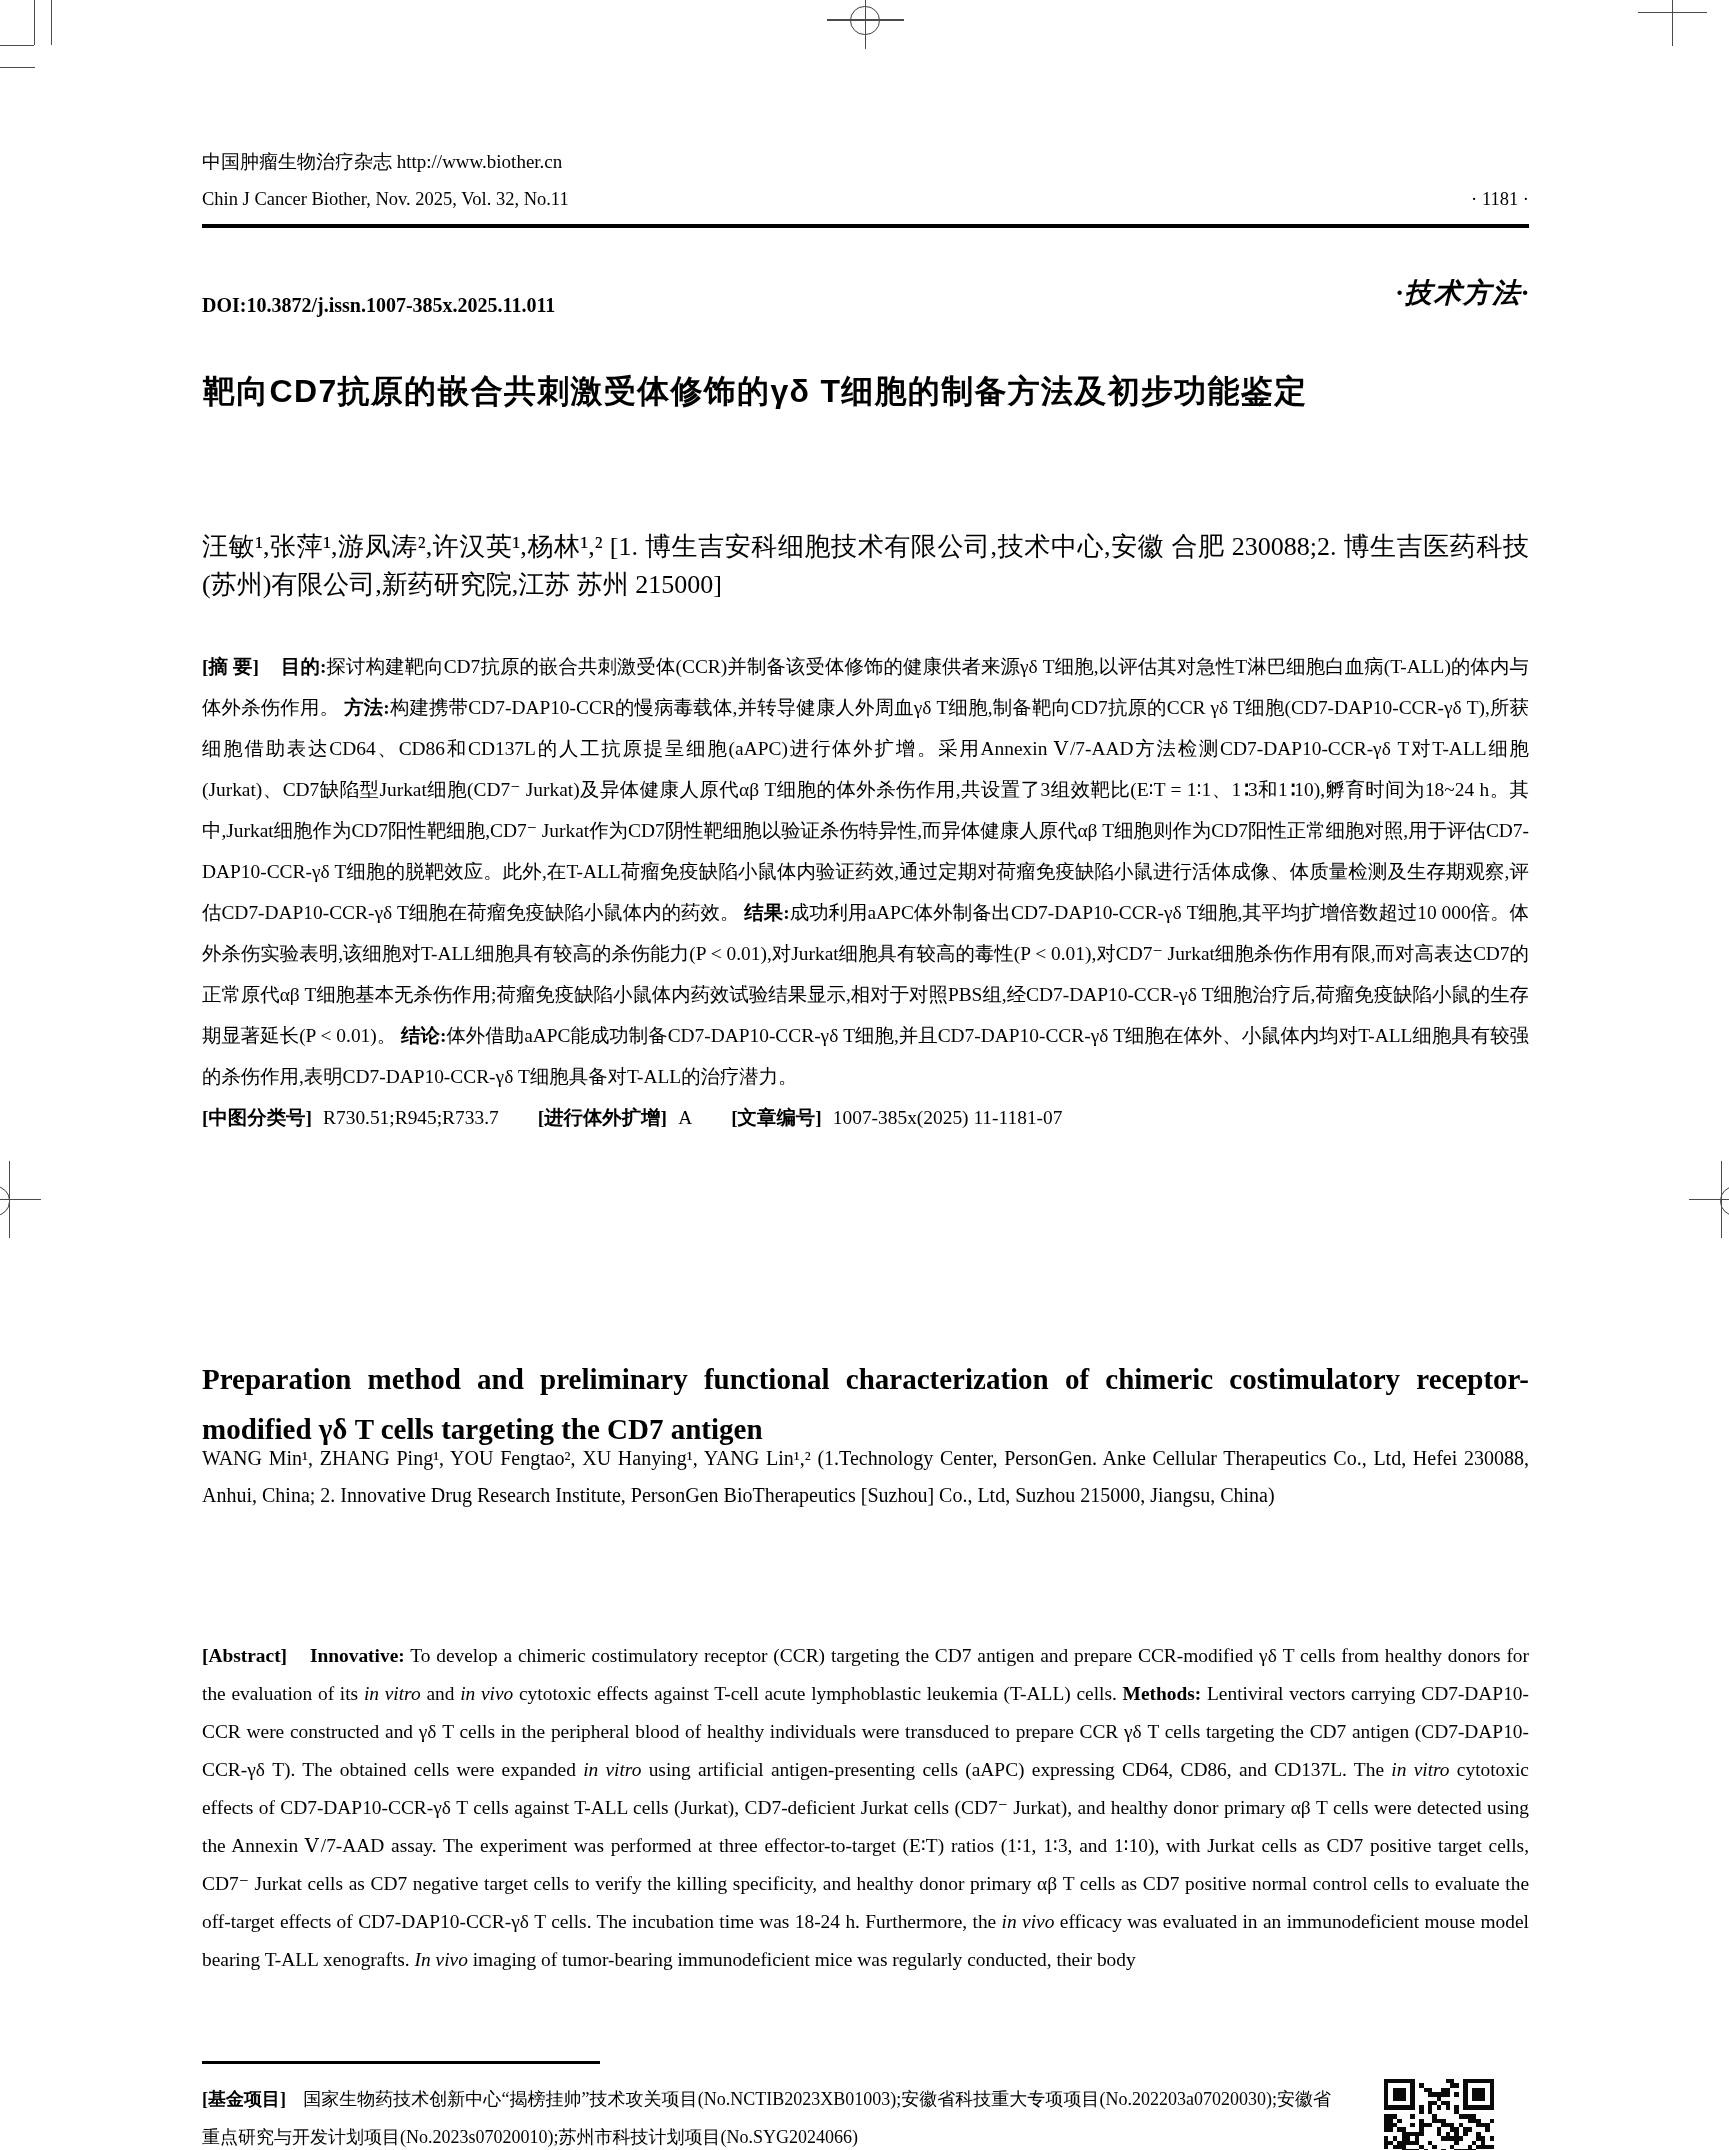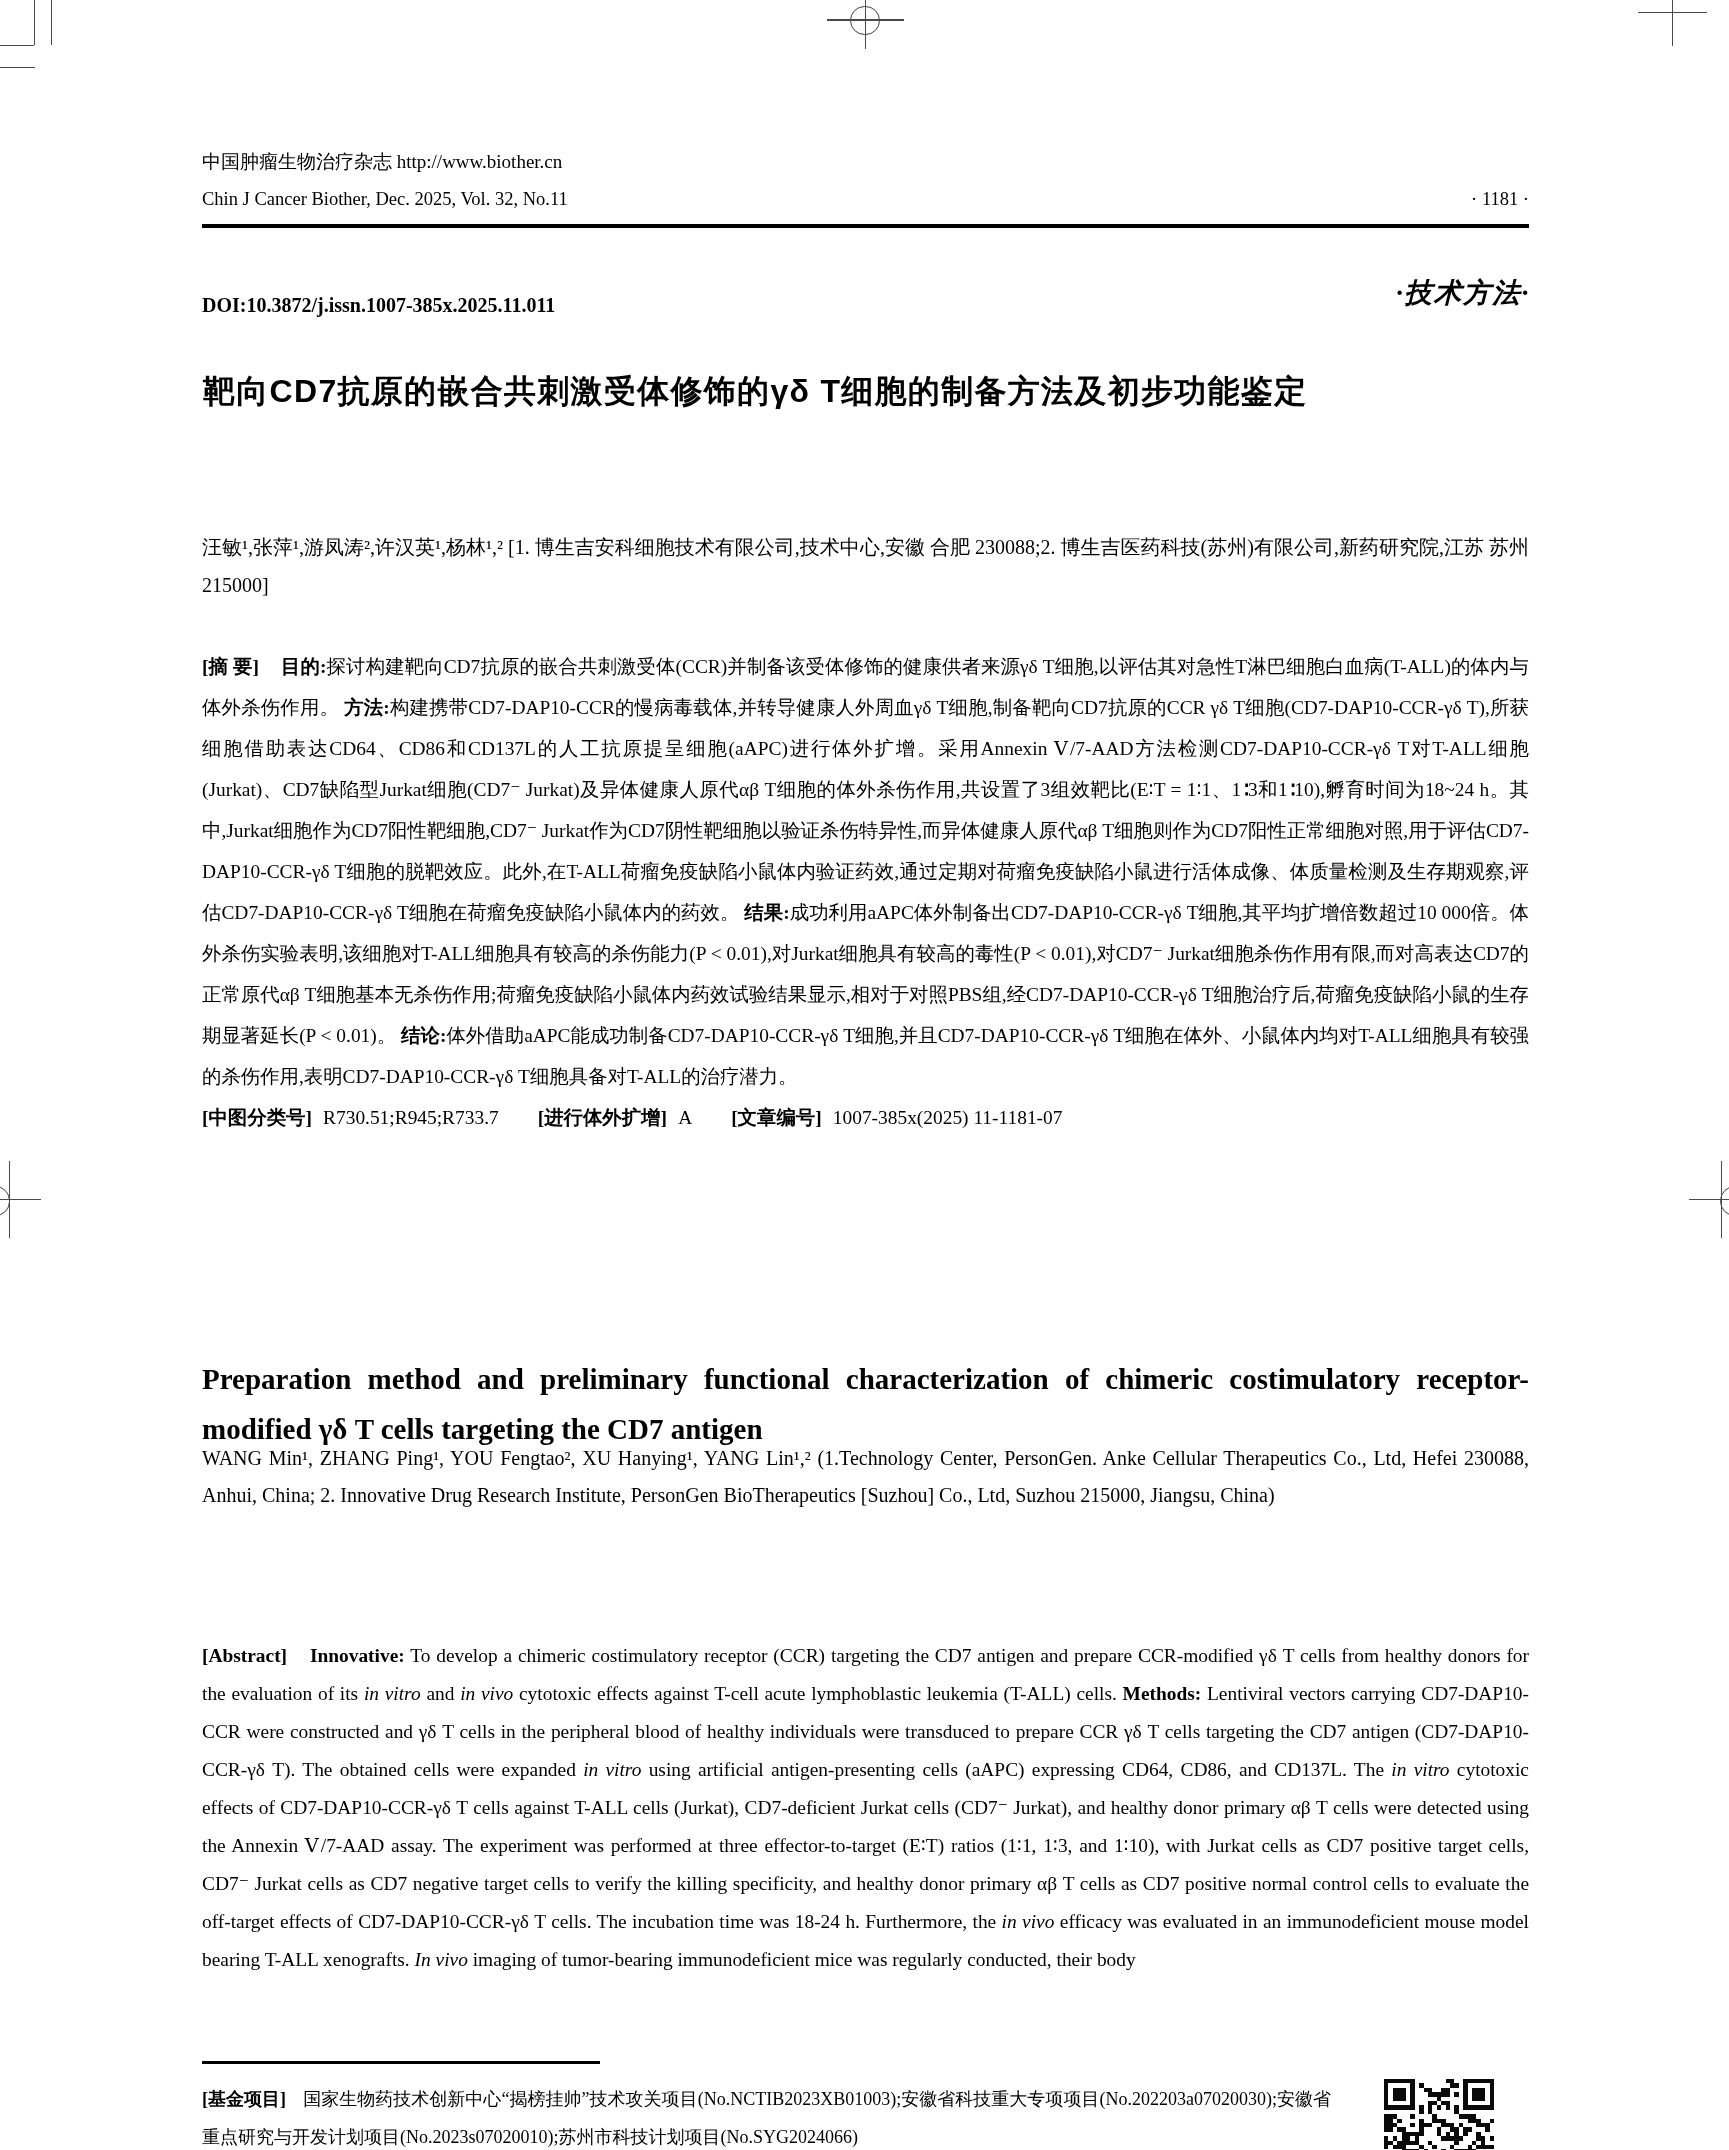--- a/index.html
+++ b/index.html
@@ -11,21 +11,21 @@
   #header-line1{top:149px;font-size:19px;}
   #header-line2{top:189px;font-size:18.5px;display:flex;justify-content:space-between;}
   #header-rule{top:224px;height:4.3px;background:#000;}
   
   #doi-text{top:294px;left:202px;font-size:20px;font-weight:bold;}
   #category-badge{top:275px;right:200px;font-size:27.5px;font-weight:bold;font-style:italic;
                   letter-spacing:1.7px;font-family:"Liberation Serif",serif;}
   
   #cn-title{top:362px;font-size:32px;line-height:56px;font-weight:bold;
             font-family:"Liberation Sans","DejaVu Sans",sans-serif;letter-spacing:1.3px;}
-  #cn-authors{top:528px;font-size:20px;line-height:38px;text-align:justify;}
+  #cn-authors{top:528px;font-size:26px;line-height:38px;text-align:justify;}
   #cn-abstract-block{top:646px;font-size:19.4px;line-height:41px;text-align:justify;
                      max-height:705px;overflow:hidden;}
   #cn-abstract-block p{margin:0;}
   .lbl{font-weight:bold;}
   .lbl-gap{margin-right:17px;}
   .seg-lbl{font-weight:bold;}
   .clc-gap{margin-right:39px;}
   .clc-val-gap{margin-right:11.2px;}
   #en-title{top:1354px;font-size:29px;line-height:50px;font-weight:bold;text-align:justify;}
   #en-authors{top:1440px;font-size:20px;line-height:37px;text-align:justify;}
@@ -82,21 +82,21 @@
   <div class="mark" style="left:8.6px;top:1161px;width:1.3px;height:77px;"></div>
 </div>
 <div>
   <div class="ring" style="left:1720px;top:1186px;width:27.5px;height:27.5px;"></div>
   <div class="mark" style="left:1689px;top:1199px;width:41px;height:1.3px;"></div>
   <div class="mark" style="left:1721px;top:1161px;width:1.3px;height:77px;"></div>
 </div>
 
 <div class="abs block" id="header-line1">中国肿瘤生物治疗杂志  http://www.biother.cn</div>
 <div class="abs block" id="header-line2">
-  <span>Chin J Cancer Biother, Dec. 2025, Vol. 32, No.11</span>
+  <span>Chin J Cancer Biother, Nov. 2025, Vol. 32, No.11</span>
   <span>·  1181  ·</span>
 </div>
 <div class="abs block" id="header-rule"></div>
 
 <div class="abs" id="doi-text">DOI:10.3872/j.issn.1007-385x.2025.11.011</div>
 <div class="abs" id="category-badge">·技术方法·</div>
 
 <h1 class="abs block" id="cn-title" style="margin:1px;">靶向CD7抗原的嵌合共刺激受体修饰的γδ T细胞的制备方法及初步功能鉴定</h1>
 <div class="abs block" id="cn-authors">汪敏¹,张萍¹,游凤涛²,许汉英¹,杨林¹,² [1. 博生吉安科细胞技术有限公司,技术中心,安徽 合肥 230088;2. 博生吉医药科技(苏州)有限公司,新药研究院,江苏 苏州 215000]</div>
 

